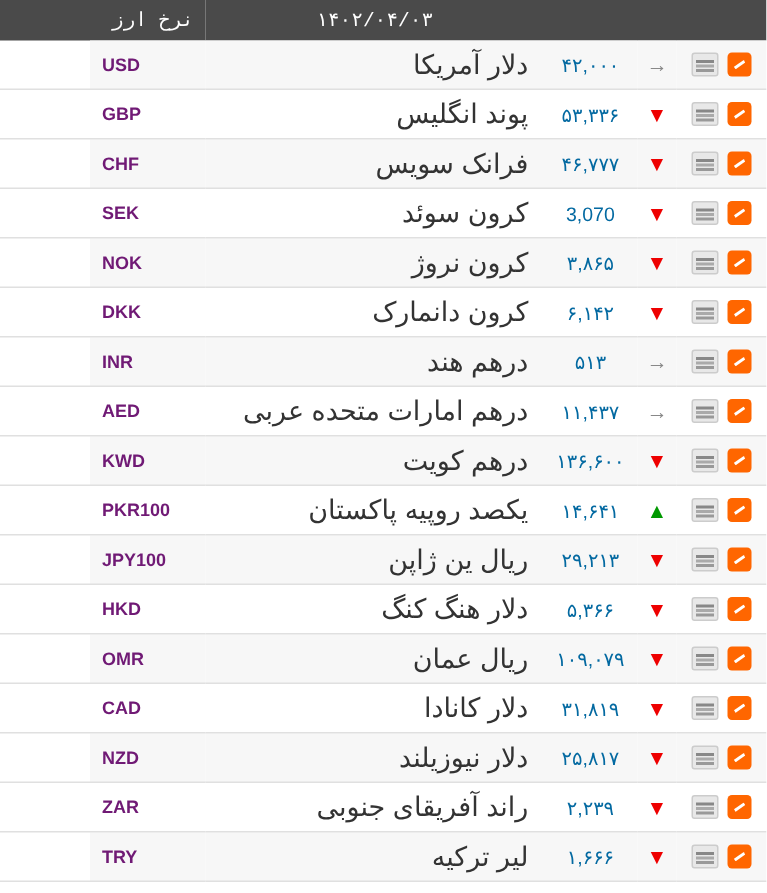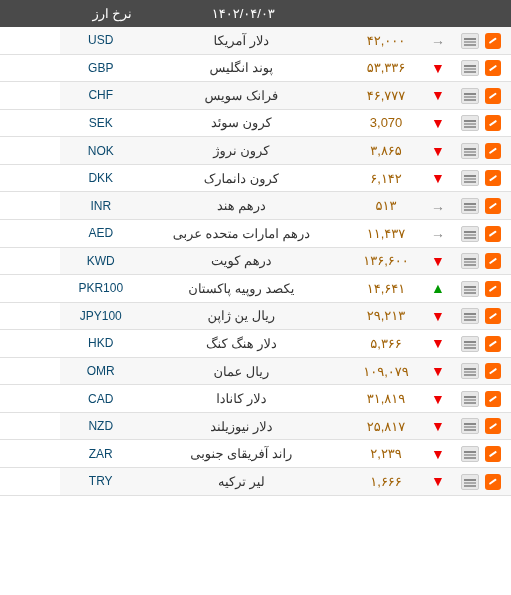--- a/index.html
+++ b/index.html
@@ -21,20 +21,21 @@
     }
     thead tr {
       background: #4a4a4a;
       color: #fff;
     }
     thead th {
       padding: 6px 8px;
       font-size: 13px;
       font-weight: normal;
       text-align: center;
+      font-family: Liberation Mono, monospace;
     }
     thead th.date-col {
     }
     thead th.currency-col {
       text-align: right;
     }
     tbody tr {
       border-bottom: 1px solid #e0e0e0;
     }
     tbody tr:nth-child(odd) {
@@ -42,34 +43,35 @@
     }
     tbody tr:nth-child(even) {
       background: #fff;
     }
     tbody td {
       padding: 5px 6px;
       vertical-align: middle;
       text-align: center;
     }
     td.currency-name {
+      text-align: right;
       padding-right: 10px;
-      font-size: 13px;
+      font-size: 18px;
       color: #333;
     }
     td.currency-code {
-      text-align: center;
+      text-align: left;
       padding-left: 8px;
       font-size: 12px;
-      color: #0c4a6e;
-      font-weight: normal;
+      color: #701a75;
+      font-weight: bold;
     }
     td.price-val {
       font-size: 13px;
-      color: #a16207;
+      color: #0369a1;
       direction: ltr;
       text-align: center;
     }
     .rss-icon {
       display: inline-block;
       width: 16px;
       height: 16px;
       background: #f60;
       border-radius: 3px;
       position: relative;

